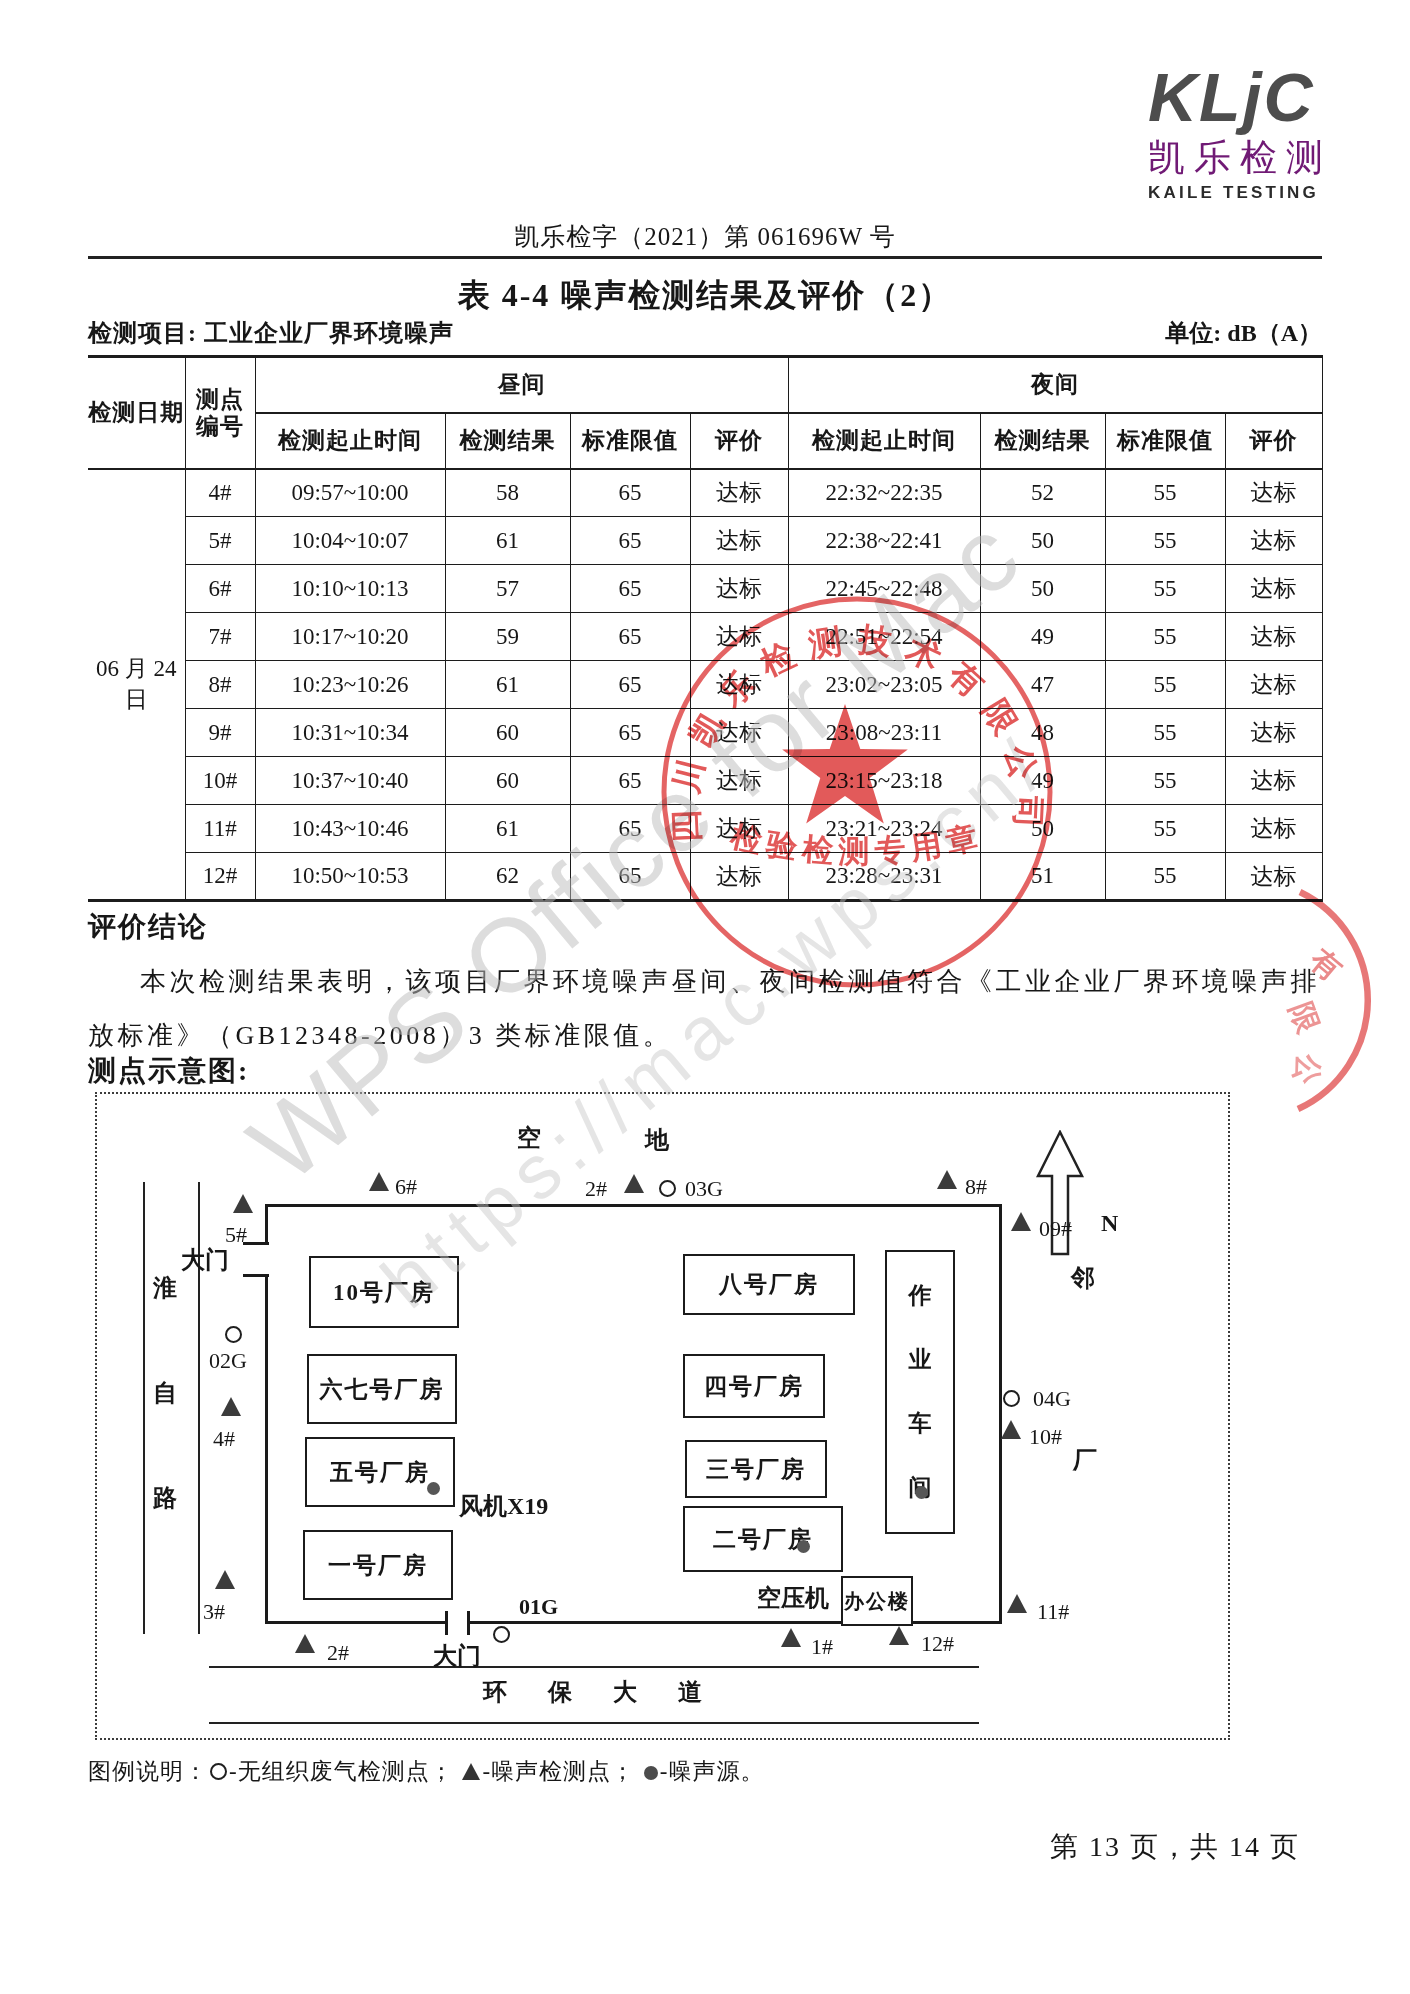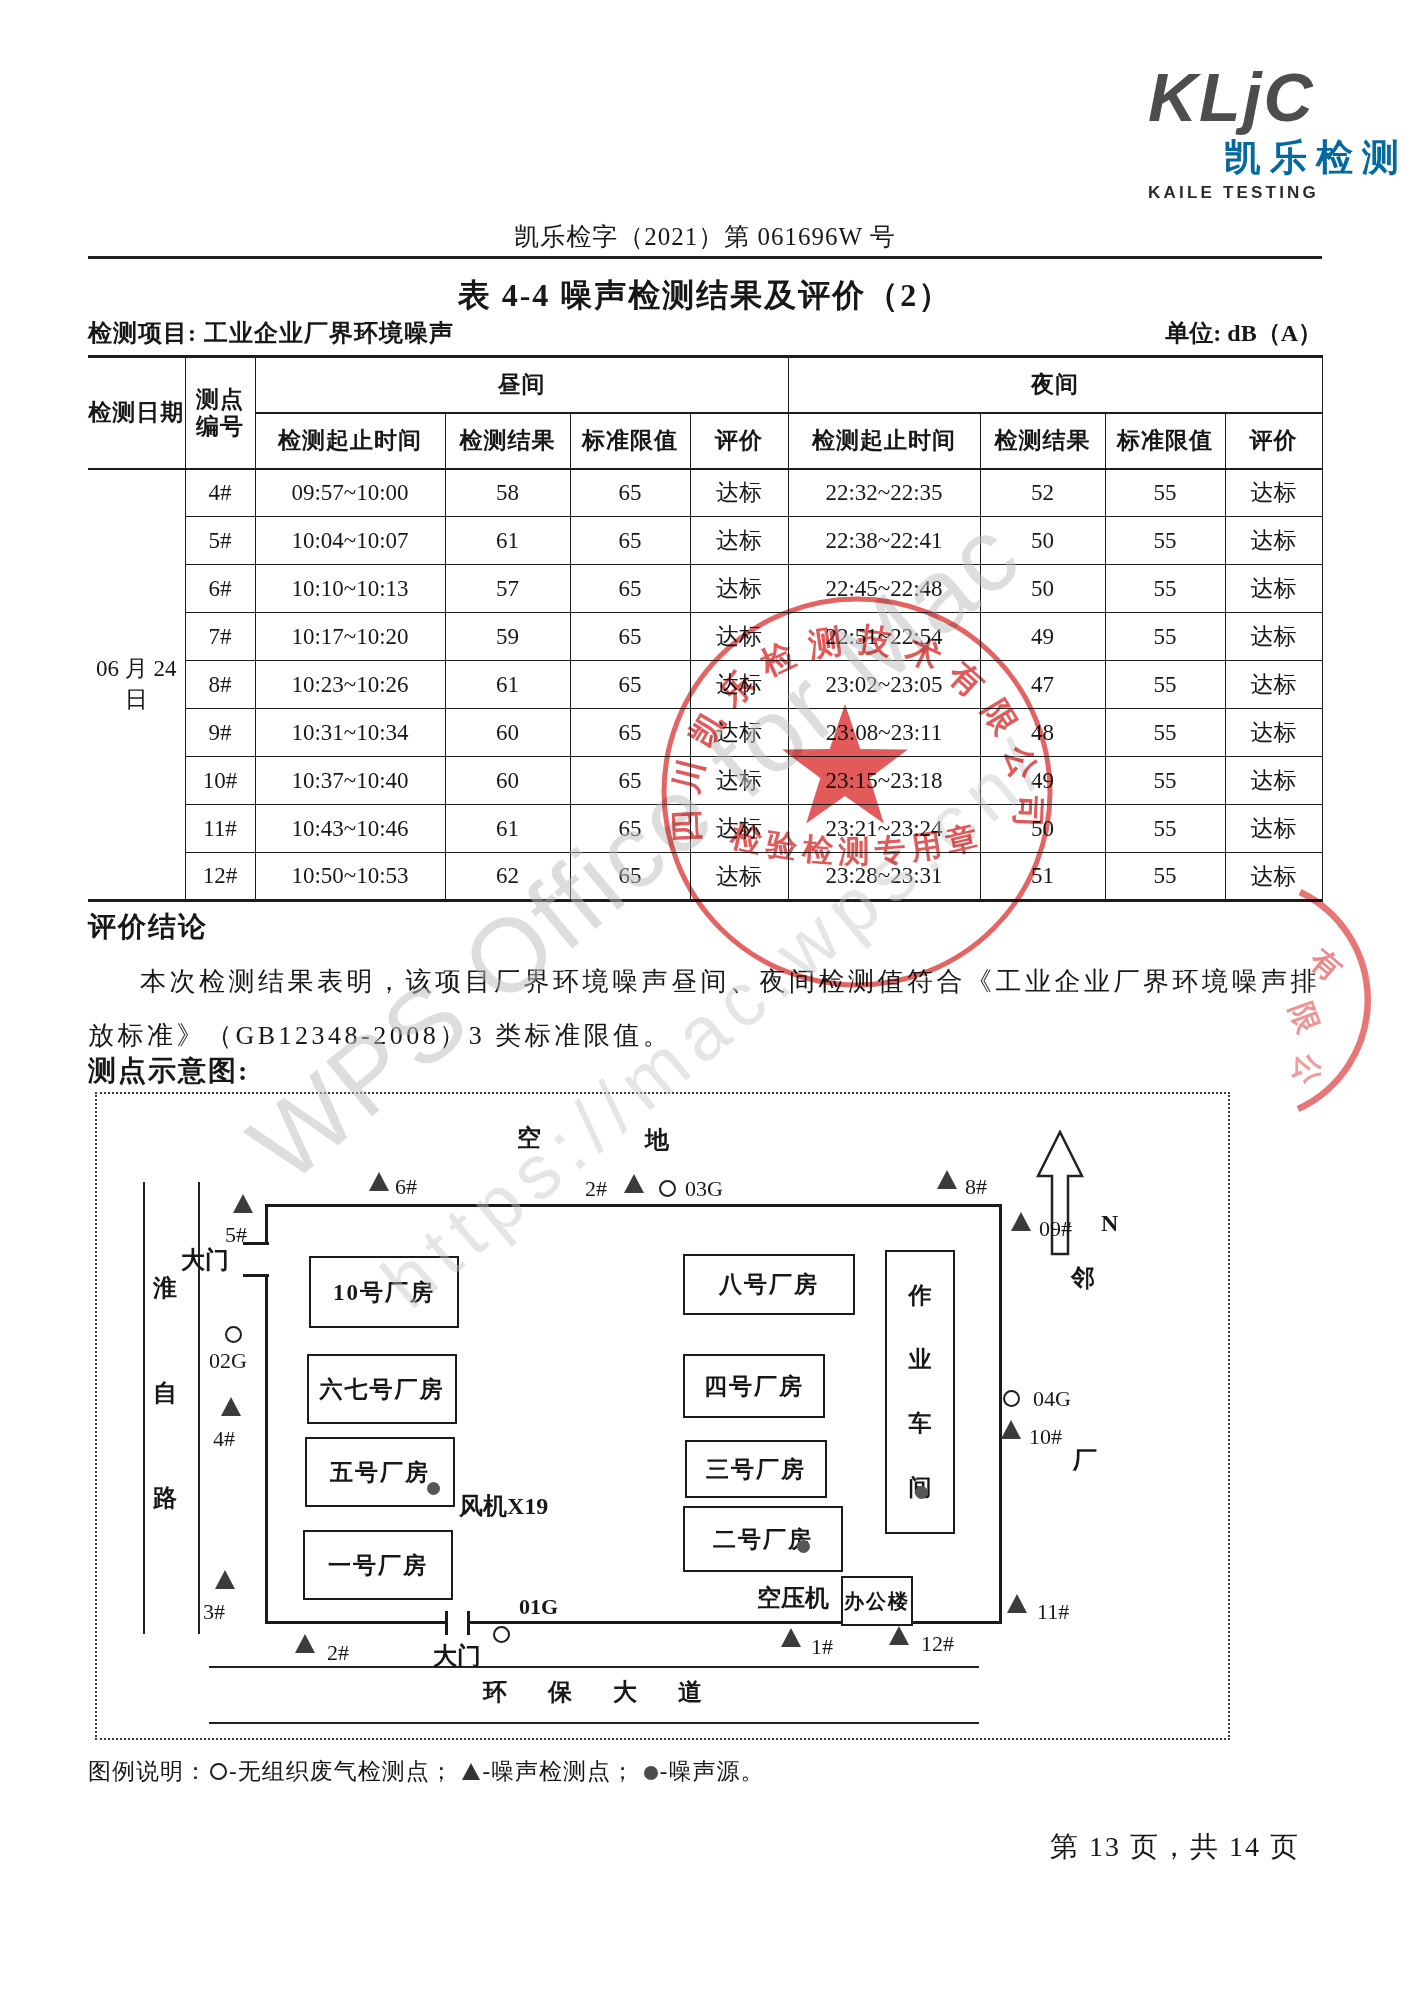--- a/index.html
+++ b/index.html
@@ -2,21 +2,21 @@
 <html><head>
 <meta charset="utf-8">
 <style>
   html,body{margin:0;padding:0;background:#888;}
   .page{position:relative;width:1410px;height:1994px;background:#fff;margin:0 auto;
         font-family:"Liberation Serif","DejaVu Serif",serif;color:#171717;overflow:hidden;}
   
   .logo{position:absolute;left:1148px;top:60px;width:260px;}
   .logo-brand{font-family:"Liberation Sans","DejaVu Sans",sans-serif;font-style:italic;
               font-weight:800;font-size:68px;color:#4d4d4d;letter-spacing:2px;line-height:74px;}
-  .logo-cn{font-size:37px;font-weight:700;letter-spacing:9px;color:#0369a1;line-height:44px;margin-top:2px;text-align:right;}
+  .logo-cn{font-size:37px;font-weight:400;letter-spacing:9px;color:#701a75;line-height:44px;margin-top:2px;}
   .logo-en{font-family:"Liberation Sans","DejaVu Sans",sans-serif;font-size:17px;font-weight:700;
            letter-spacing:3.2px;color:#2b2b2b;margin-top:3px;}
   .doc-no{position:absolute;left:88px;top:220px;width:1234px;text-align:center;font-size:25px;letter-spacing:1px;}
   .head-rule{position:absolute;left:88px;top:256px;width:1234px;height:3px;background:#222;}
   .table-title{position:absolute;left:88px;top:274px;width:1234px;text-align:center;
                font-size:32px;font-weight:700;letter-spacing:2px;}
   .meta-left{position:absolute;left:88px;top:317px;font-size:24px;font-weight:700;letter-spacing:1px;}
   .meta-right{position:absolute;right:88px;top:317px;font-size:24px;font-weight:700;}
   
   .results-table{position:absolute;left:88px;top:355px;border-collapse:collapse;table-layout:fixed;

